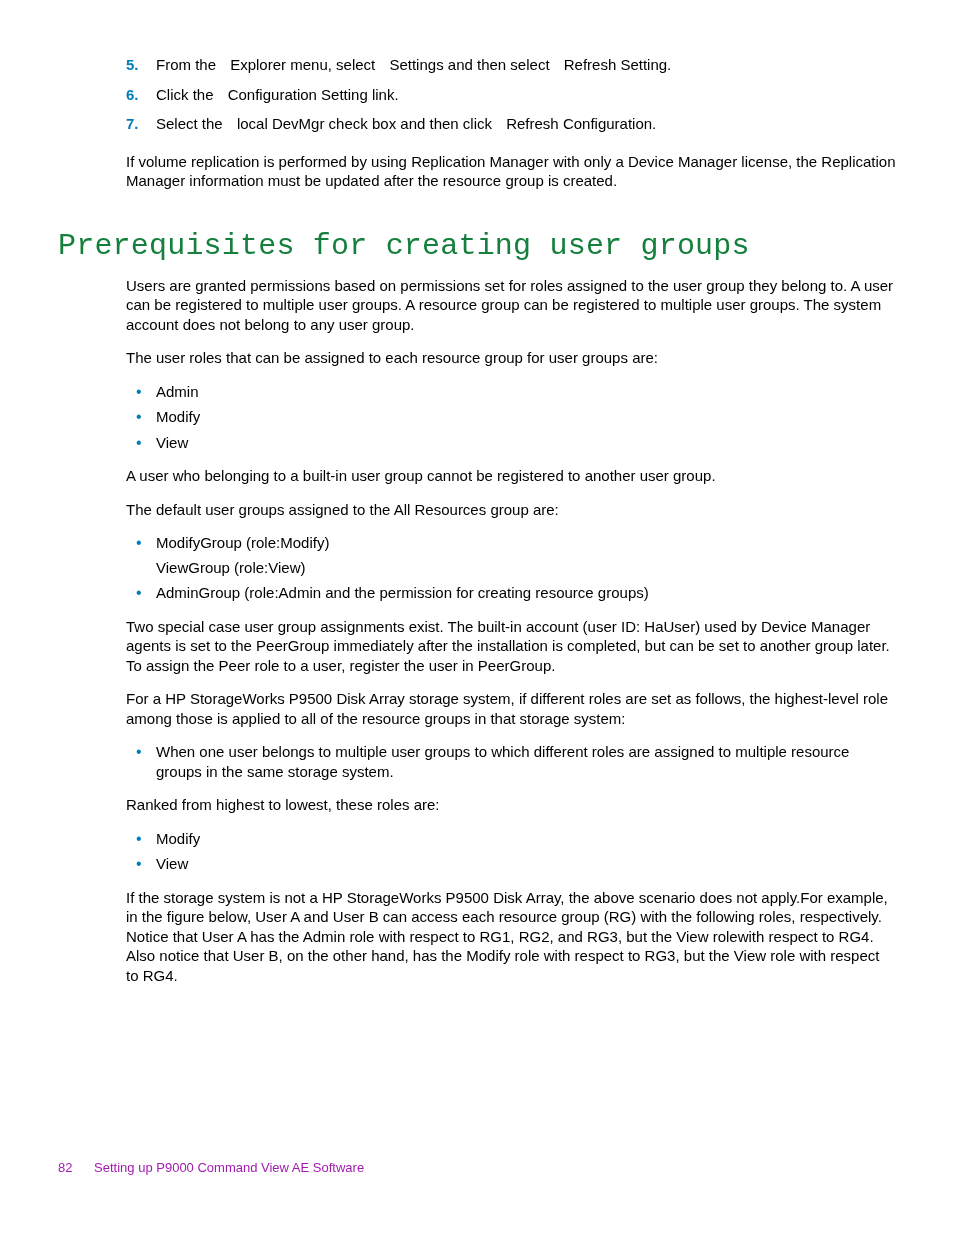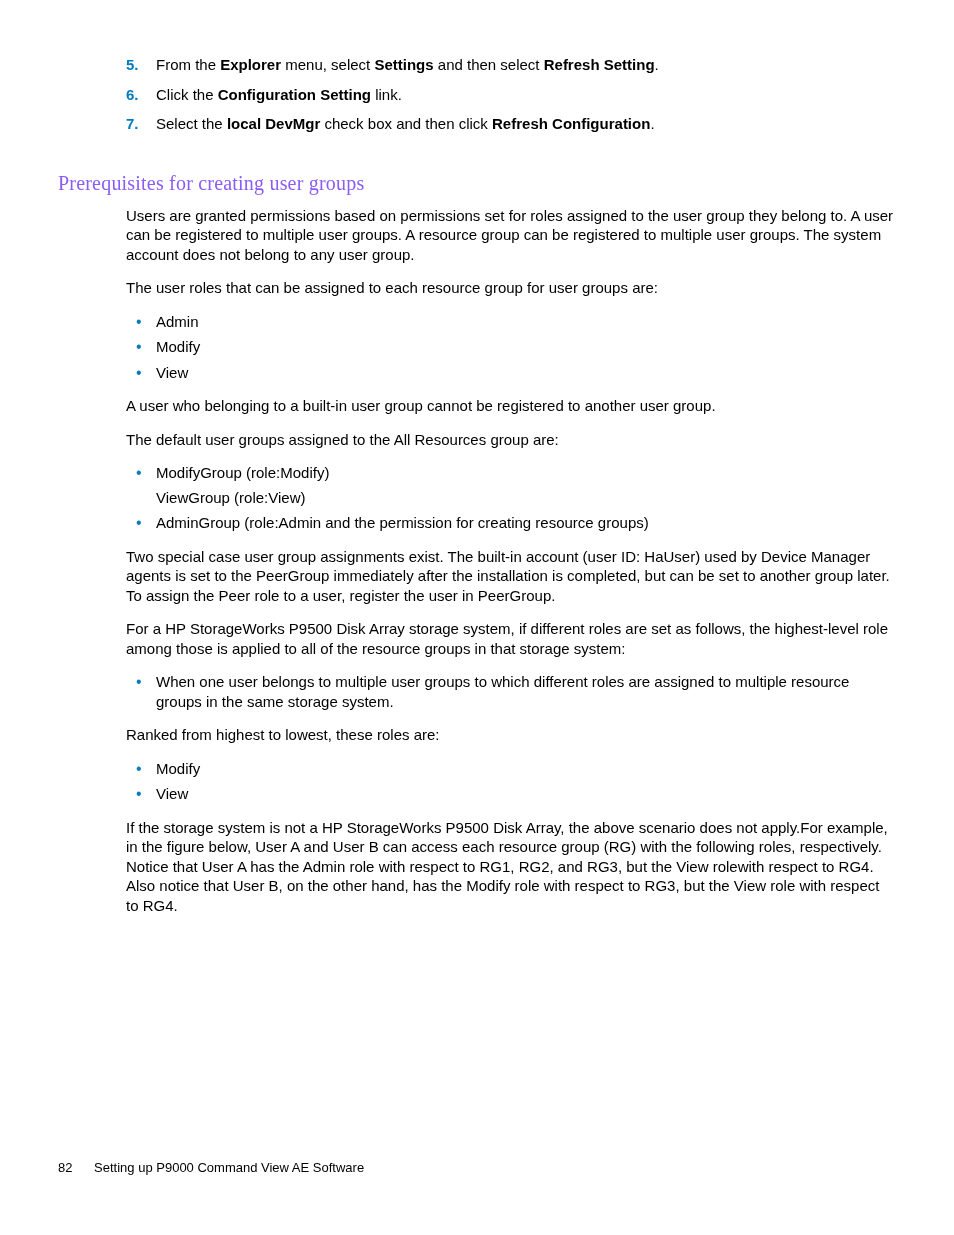--- a/index.html
+++ b/index.html
@@ -30,29 +30,29 @@
     padding-left: 30px;
     margin-bottom: 10px;
   }
   .ol-steps .num {
     position: absolute;
     left: 0;
     top: 0;
     color: #007dba;
     font-weight: bold;
   }
-  .b { font-weight: bold; }
+  .b { font-weight: normal; margin-left: 10px; }
   .para {
     margin-bottom: 14px;
   }
   h2.section {
-    font-family: Liberation Serif, serif;
+    font-family: Liberation Mono, monospace;
     font-weight: normal;
-    color: #8b5cf6;
-    font-size: 20px;
+    color: #15803d;
+    font-size: 30px;
     margin: 36px 0 10px 0;
     letter-spacing: 0.2px;
   }
   ul.bul {
     list-style: none;
     padding: 0;
     margin: 0 0 14px 0;
   }
   ul.bul > li {
     position: relative;
@@ -69,35 +69,36 @@
     line-height: 1.2;
   }
   ul.bul .sub {
     margin-top: 5px;
   }
   .footer {
     position: absolute;
     bottom: 58px;
     left: 58px;
     font-size: 13px;
-    color: #000000;
+    color: #a21caf;
   }
   .footer .pg { margin-right: 18px; }
 </style>
 </head>
 <body>
 
 <div class="page">
 
   <div class="indent-block">
     <ol class="ol-steps" id="steps-list">
         <li><span class="num">5.</span><span>From the </span><span class="b">Explorer</span><span> menu, select </span><span class="b">Settings</span><span> and then select </span><span class="b">Refresh Setting</span><span>.</span></li>
         <li><span class="num">6.</span><span>Click the </span><span class="b">Configuration Setting</span><span> link.</span></li>
         <li><span class="num">7.</span><span>Select the </span><span class="b">local DevMgr</span><span> check box and then click </span><span class="b">Refresh Configuration</span><span>.</span></li>
       </ol>
+    <p class="para">If volume replication is performed by using Replication Manager with only a Device Manager license, the Replication Manager information must be updated after the resource group is created.</p>
   </div>
 
   <h2 class="section">Prerequisites for creating user groups</h2>
 
   <div class="indent-block">
     <p class="para">Users are granted permissions based on permissions set for roles assigned to the user group they belong to. A user can be registered to multiple user groups. A resource group can be registered to multiple user groups. The system account does not belong to any user group.</p>
     <p class="para">The user roles that can be assigned to each resource group for user groups are:</p>
     <ul class="bul" id="roles1">
         <li>Admin</li>
         <li>Modify</li>

